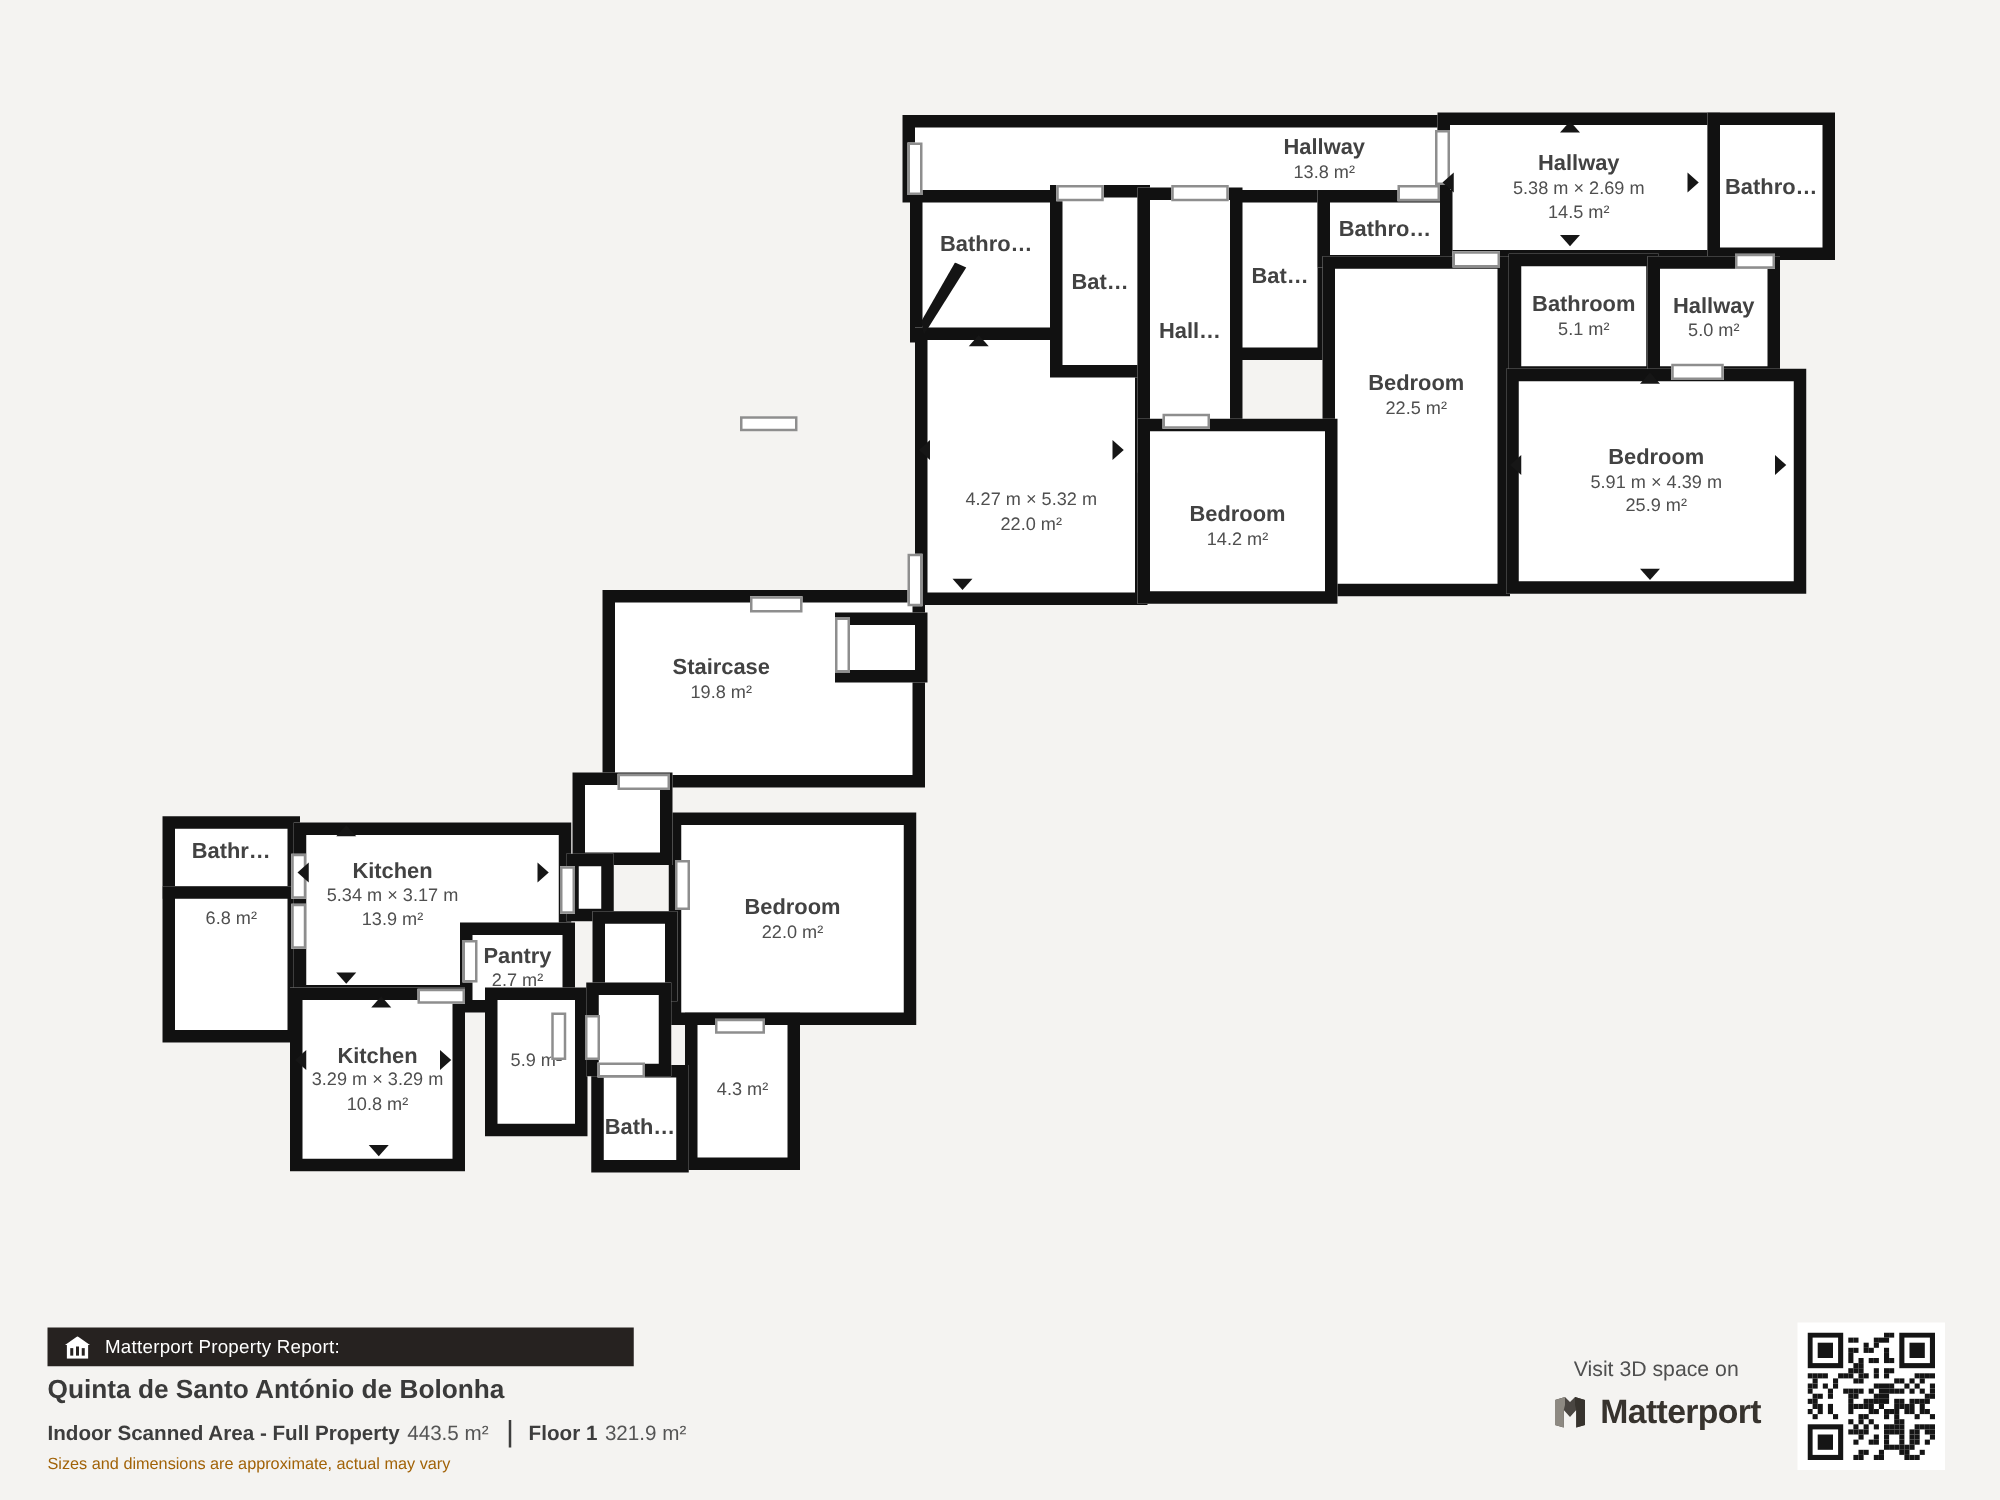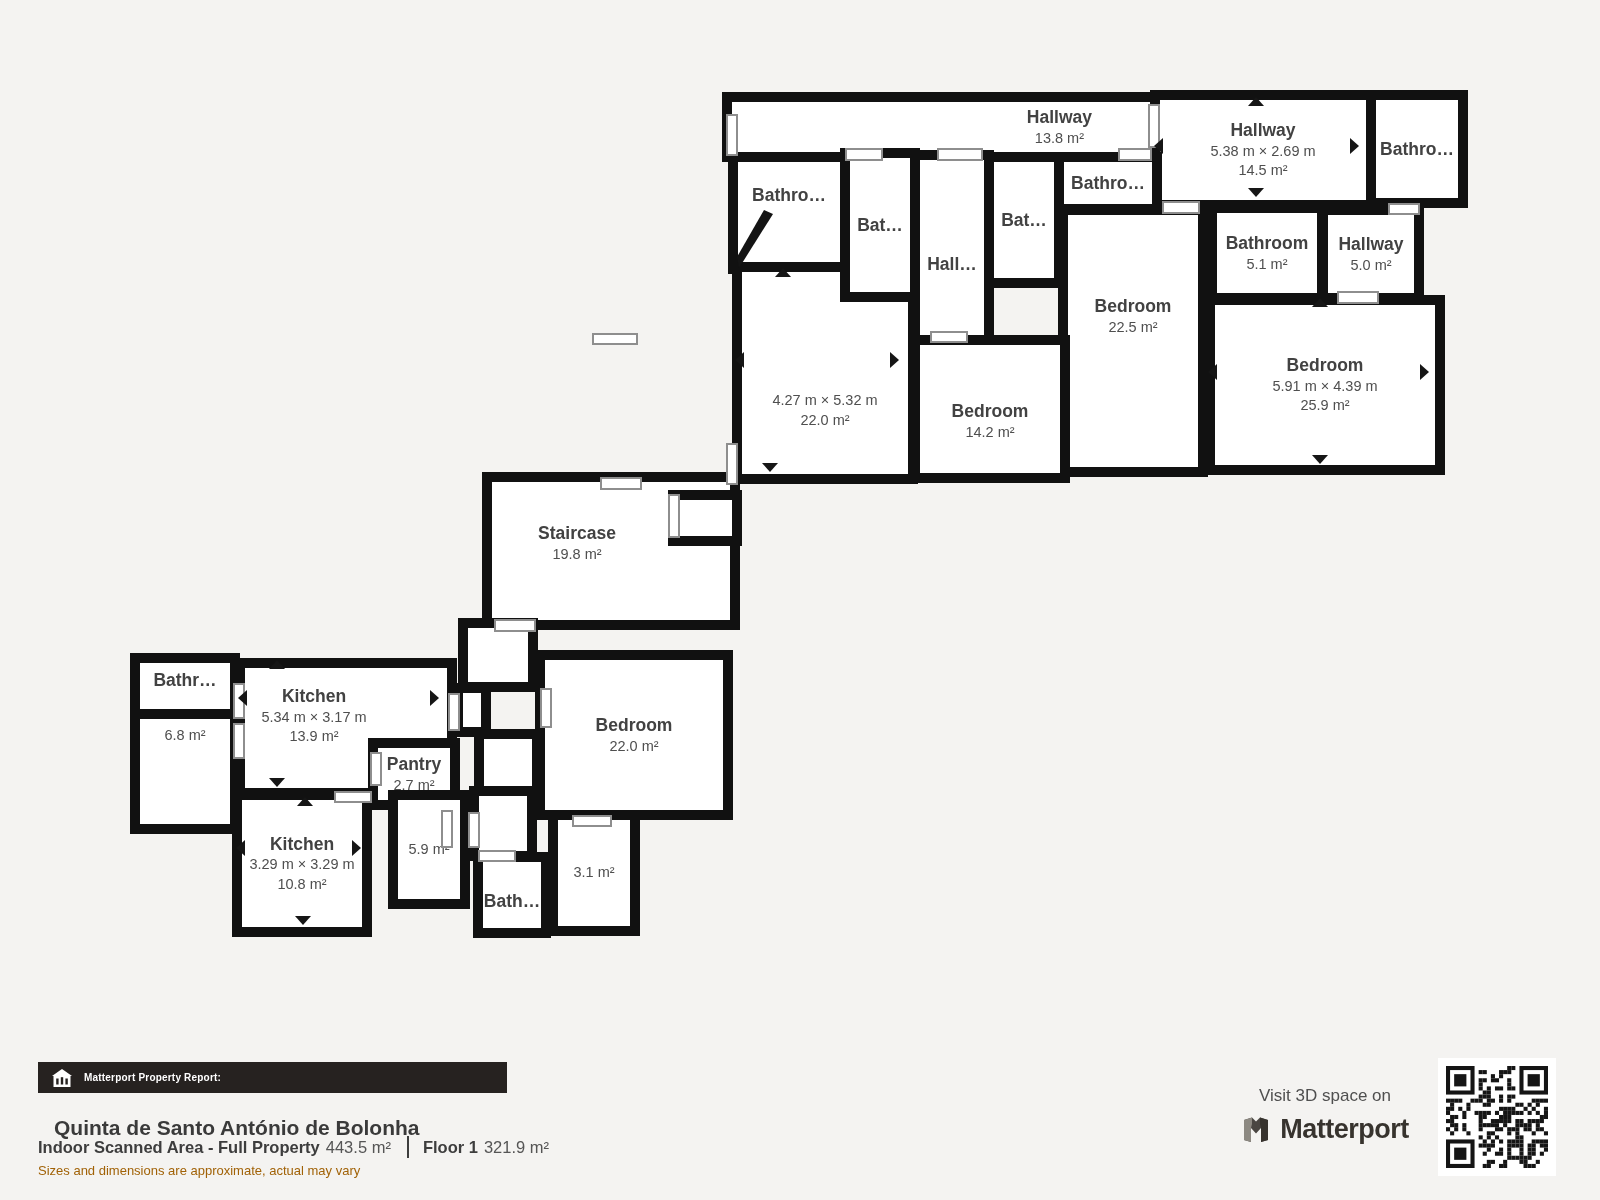--- a/index.html
+++ b/index.html
@@ -16,22 +16,22 @@
   .door{position:absolute;box-sizing:border-box;background:#fff;border:2px solid #8e8e8e;z-index:5}
   .ar{position:absolute;width:0;height:0;z-index:6}
   .ar.up{border-left:8px solid transparent;border-right:8px solid transparent;border-bottom:9px solid #161616}
   .ar.down{border-left:8px solid transparent;border-right:8px solid transparent;border-top:9px solid #161616}
   .ar.left{border-top:8px solid transparent;border-bottom:8px solid transparent;border-right:9px solid #161616}
   .ar.right{border-top:8px solid transparent;border-bottom:8px solid transparent;border-left:9px solid #161616}
   .swing{position:absolute;z-index:4}
   
   .report-bar{position:absolute;left:38px;top:1062px;width:469px;height:31px;background:#262220;
       display:flex;align-items:center;padding-left:14px;box-sizing:border-box;gap:12px}
-  .report-bar span{color:#fff;font-weight:bold;font-size:10px;letter-spacing:.2px}
-  .prop-title{position:absolute;left:38px;top:1100px;font-size:21px;font-weight:bold;color:#3a3a3a;margin:16px}
+  .report-bar span{color:#fff;font-weight:normal;font-size:15px;letter-spacing:.2px}
+  .prop-title{position:absolute;left:38px;top:1100px;font-size:21px;font-weight:bold;color:#3a3a3a;margin:0}
   .stats{position:absolute;left:38px;top:1136px;display:flex;align-items:center;font-size:16.5px;color:#555}
   .stats .b{font-weight:bold;color:#3d3d3d;margin-right:6px}
   .stats .v{color:#555;margin-right:14px}
   .stats .sep{width:2px;height:22px;background:#3d3d3d;margin:0 14px 0 2px}
   .disclaimer{position:absolute;left:38px;top:1163px;font-size:13px;color:#a16207}
   .brand-block{position:absolute;left:1225px;top:1086px;width:200px;display:flex;flex-direction:column;align-items:center}
   .visit{font-size:17px;color:#4f4f4f}
   .brand-row{display:flex;align-items:center;gap:9px;margin-top:8px}
   .brand-word{font-size:27px;font-weight:bold;color:#37332e;letter-spacing:-0.5px}
   .qr{position:absolute;left:1438px;top:1058px;width:118px;height:118px;background:#fff;
@@ -185,21 +185,21 @@
   </div>
 
   <div class="room" style="left:535px;top:650px;width:198px;height:170px">
     <div class="lbl">
       <span class="rname">Bedroom</span>
       <span class="rsub">22.0 m²</span>
     </div>
   </div>
   <div class="room" style="left:548px;top:810px;width:92px;height:126px">
     <div class="lbl">
-      <span class="rsub">3.1 m²</span>
+      <span class="rsub">4.3 m²</span>
     </div>
   </div>
 
   <div class="room blank" style="left:458px;top:618px;width:80px;height:74px"></div>
   <div class="room blank" style="left:453px;top:683px;width:38px;height:54px"></div>
   <div class="room blank" style="left:474px;top:729px;width:68px;height:72px"></div>
   <div class="room blank" style="left:469px;top:786px;width:68px;height:75px"></div>
   <div class="room blank" style="left:668px;top:490px;width:74px;height:56px"></div>
 
   <div class="door" style="left:726px;top:114px;width:12px;height:42px"></div>

